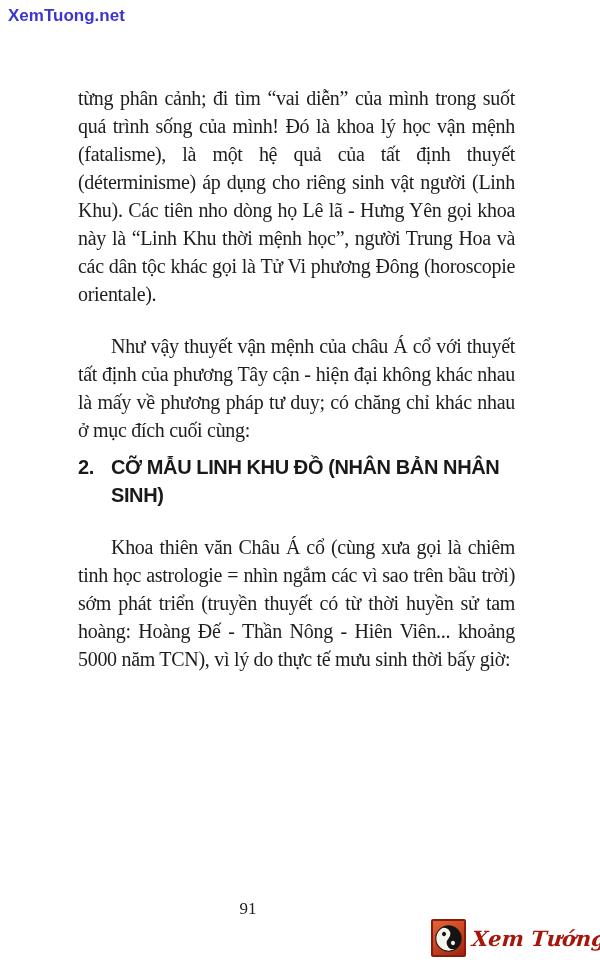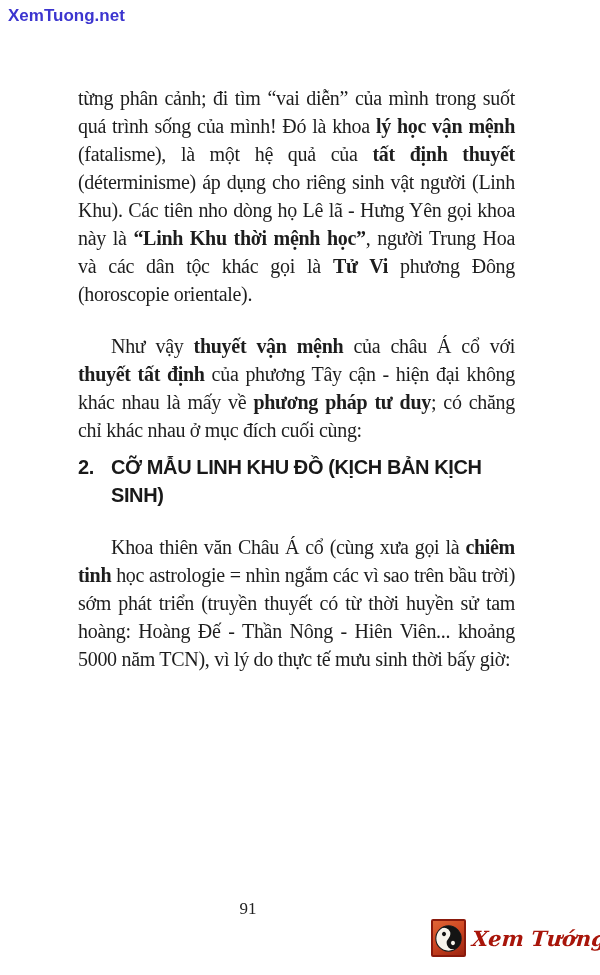--- a/index.html
+++ b/index.html
@@ -20,21 +20,21 @@
   }
   .page-body{
     position:absolute;left:78px;top:84px;width:437px;
     font-size:20px;line-height:28px;
     letter-spacing:-0.3px;
     color:#1d1d1d;
     text-align:justify;
   }
   .page-body p{margin:0 0 6px 0;}
   .page-body p.indent{text-indent:33px;margin-top:24px;}
-  .page-body .b{font-weight:bold;}
+  .page-body .b{font-weight:normal;}
   .heading{
     font-family:"Liberation Sans",sans-serif;
     font-weight:bold;font-size:20px;
     letter-spacing:-0.4px;
     color:#191919;
     margin:9px 0 12px 0;
     display:flex;
     text-align:left;
   }
   .h-num{flex:none;width:33px;}
@@ -73,21 +73,21 @@
 
 <div class="page">
 
   <a class="watermark-top">XemTuong.net</a>
 
   <div class="page-body">
       <p><span>từng phân cảnh; đi tìm “vai diễn” của mình trong suốt quá trình sống của mình! Đó là khoa </span><span class="b">lý học vận mệnh</span><span> (fatalisme), là một hệ quả của </span><span class="b">tất định thuyết</span><span> (déterminisme) áp dụng cho riêng sinh vật người (Linh Khu). Các tiên nho dòng họ Lê lã - Hưng Yên gọi khoa này là </span><span class="b">“Linh Khu thời mệnh học”</span><span>, người Trung Hoa và các dân tộc khác gọi là </span><span class="b">Tử Vi</span><span> phương Đông (horoscopie orientale).</span></p>
       <p class="indent"><span>Như vậy </span><span class="b">thuyết vận mệnh</span><span> của châu Á cổ với </span><span class="b">thuyết tất định</span><span> của phương Tây cận - hiện đại không khác nhau là mấy về </span><span class="b">phương pháp tư duy</span><span>; có chăng chỉ khác nhau ở mục đích cuối cùng:</span></p>
       <div class="heading">
         <span class="h-num">2.</span>
-        <span class="h-text">CỠ MẪU LINH KHU ĐỒ (KỊCH BẢN KỊCH SINH)</span>
+        <span class="h-text">CỠ MẪU LINH KHU ĐỒ (NHÂN BẢN NHÂN SINH)</span>
       </div>
       <p class="indent"><span>Khoa thiên văn Châu Á cổ (cùng xưa gọi là </span><span class="b">chiêm tinh</span><span> học astrologie = nhìn ngắm các vì sao trên bầu trời) sớm phát triển (truyền thuyết có từ thời huyền sử tam hoàng: Hoàng Đế - Thần Nông - Hiên Viên... khoảng 5000 năm TCN), vì lý do thực tế mưu sinh thời bấy giờ:</span></p>
     </div>
 
   <div class="page-number">91</div>
 
   <a class="footer-logo">
     <span class="yy-box">
       <svg viewBox="0 0 100 100" width="27" height="27" aria-hidden="true">
         <g transform="rotate(-45 50 50)">

